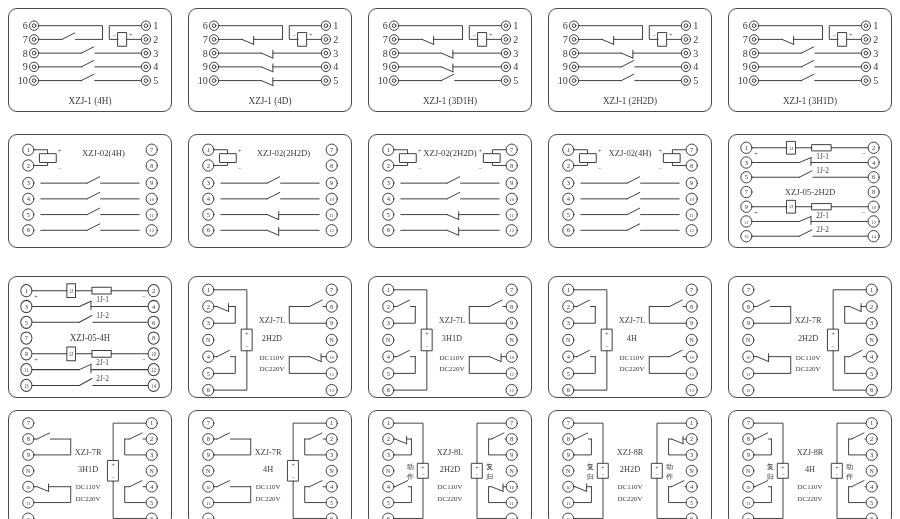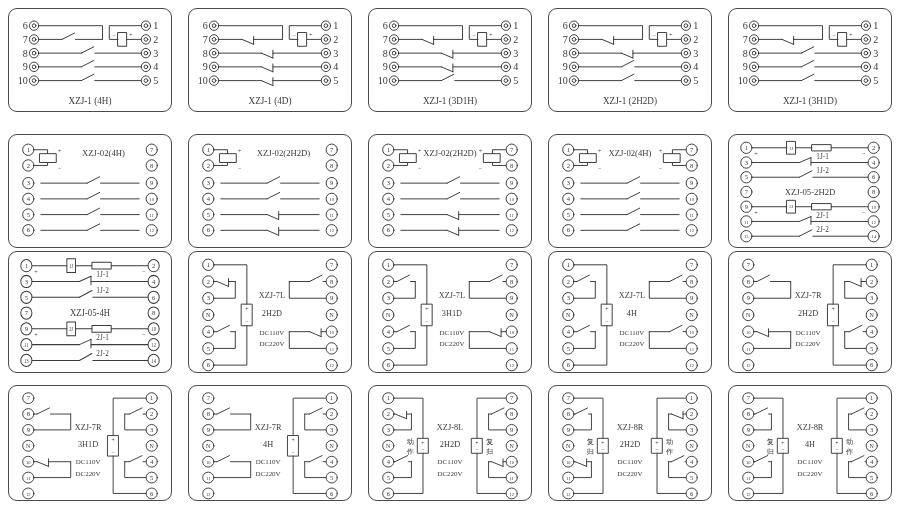--- a/index.html
+++ b/index.html
@@ -1,20 +1,20 @@
 <!DOCTYPE html>
 <html style="--ink: #3b3b3b; --edge: #4a4a4a; --paper: #ffffff;"><head>
 <meta charset="utf-8">
 <style>
   html,body{margin:0;padding:0;background:#fff;}
   body{width:900px;height:519px;overflow:hidden;font-family:"Liberation Serif","DejaVu Serif",serif;}
   .board{box-sizing:border-box;width:900px;height:519px;padding:8px;background:var(--paper,#fff);}
   .row{display:grid;grid-template-columns:repeat(5,1fr);column-gap:16px;}
   .row1{height:104px;margin-bottom:22px;}
-  .row2{height:114px;margin-bottom:3px;}
+  .row2{height:114px;margin-bottom:28px;}
   .row3{height:122px;margin-bottom:12px;}
   .row4{height:116px;}
   .panel{box-sizing:border-box;border:1.3px solid var(--edge,#4a4a4a);border-radius:9px;background:var(--paper,#fff);overflow:hidden;}
   .panel svg{display:block;width:100%;height:100%;}
   .w{stroke:var(--ink,#3b3b3b);fill:none;stroke-width:1;stroke-linecap:round;stroke-linejoin:round;}
   .t{fill:var(--ink,#3b3b3b);stroke:none;font-family:"Liberation Serif","DejaVu Serif",serif;}
 </style>
 </head>
 <body>
 

